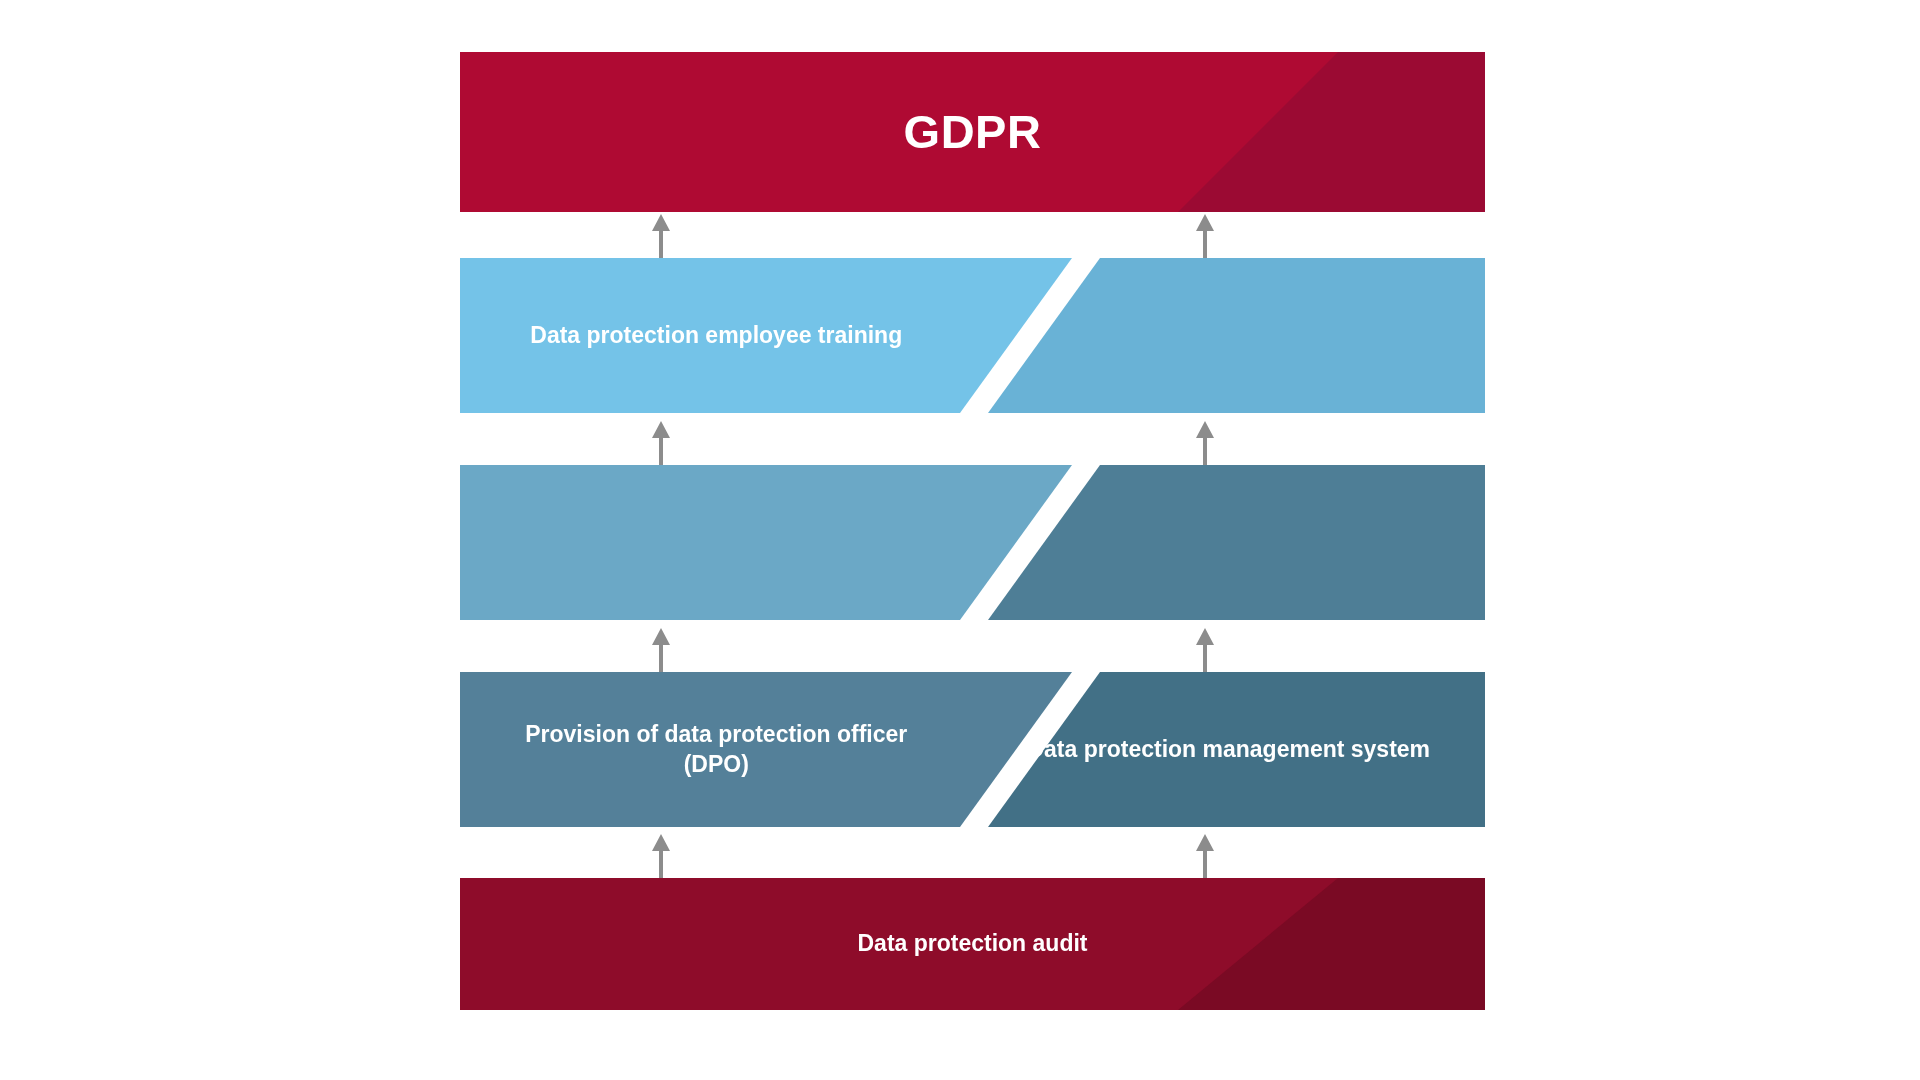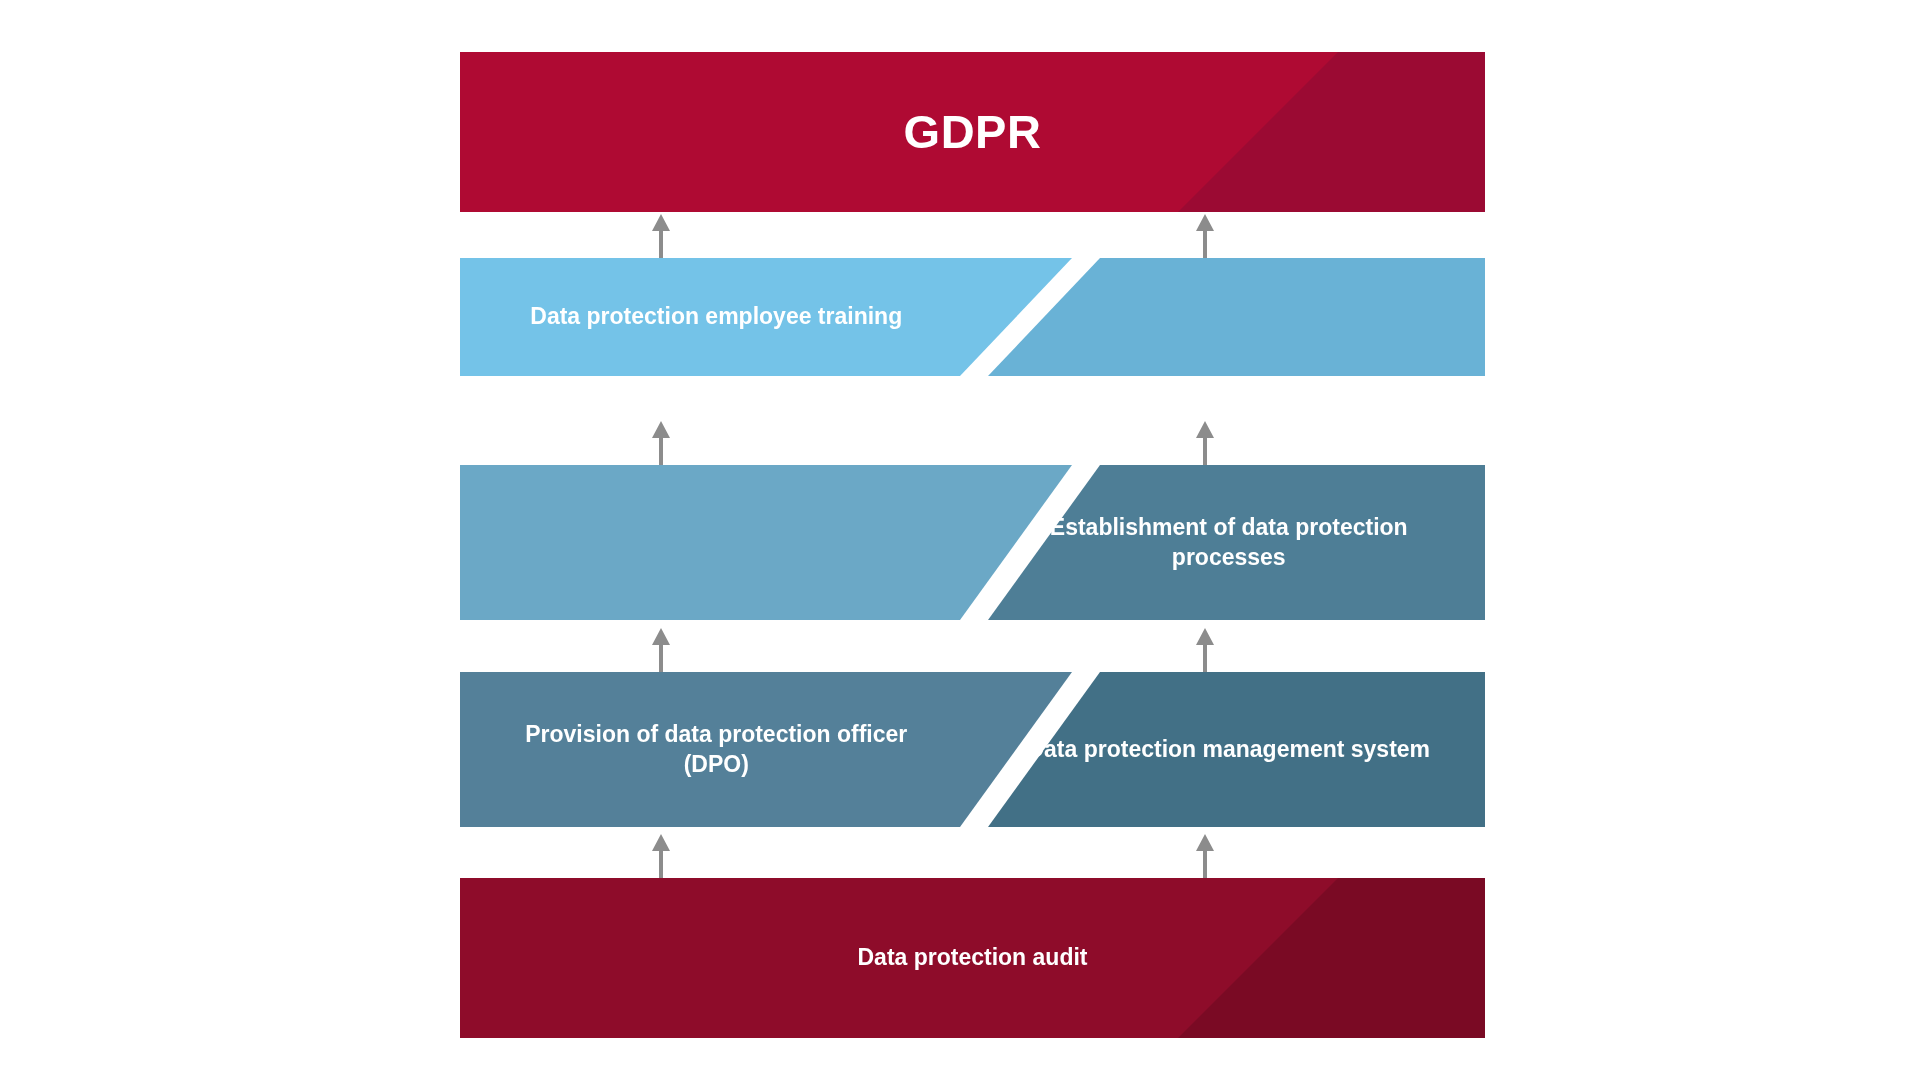--- a/index.html
+++ b/index.html
@@ -57,24 +57,24 @@
   .half-left  { left: 0;     width: 50%; padding: 0 34px; }
   .half-right { left: 50%;   width: 50%; padding: 0 34px; }
   .full-label { left: 0;     width: 100%; padding: 0 40px; }
 
   .label-sm { font-size: 23px; }
   .label-md { font-size: 23px; }
   .label-hero { font-size: 47px; letter-spacing: 0.5px; padding-left: 40px; }
 
   
   #band-gdpr   { top: 52px;  height: 160px; }
-  #band-tier1  { top: 258px; height: 118px; }
+  #band-tier1  { top: 258px; height: 155px; }
   #band-tier2  { top: 465px; height: 155px; }
   #band-tier3  { top: 672px; height: 155px; }
-  #band-base   { top: 878px; height: 160px; text-decoration: underline; }
+  #band-base   { top: 878px; height: 132px; text-decoration: underline; }
 
   
   .arrow {
     position: absolute;
     width: 26px;
     height: 46px;
   }
   .arrow svg { display: block; width: 100%; height: 100%; }
 
   .arrow-row-1 { top: 212px; }
@@ -126,21 +126,20 @@
     <svg viewBox="0 0 26 46">
         <path d="M13 2 L22 19 L15 19 L15 46 L11 46 L11 19 L4 19 Z" fill="#8C8C8C"></path>
       </svg>
   </div>
 
   <div class="band" id="band-tier2">
     <svg class="band-svg" viewBox="0 0 1025 155" preserveAspectRatio="none">
       <polygon points="0,0 612,0 500,155 0,155" fill="#6BA8C6"></polygon>
       <polygon points="640,0 1025,0 1025,155 528,155" fill="#4E7E96"></polygon>
     </svg>
-    <div class="band-label half-right label-md">Establishment of data protection processes</div>
   </div>
 
   <div class="arrow arrow-row-3 arrow-col-left">
     <svg viewBox="0 0 26 46">
         <path d="M13 2 L22 19 L15 19 L15 46 L11 46 L11 19 L4 19 Z" fill="#8C8C8C"></path>
       </svg>
   </div>
   <div class="arrow arrow-row-3 arrow-col-right">
     <svg viewBox="0 0 26 46">
         <path d="M13 2 L22 19 L15 19 L15 46 L11 46 L11 19 L4 19 Z" fill="#8C8C8C"></path>

